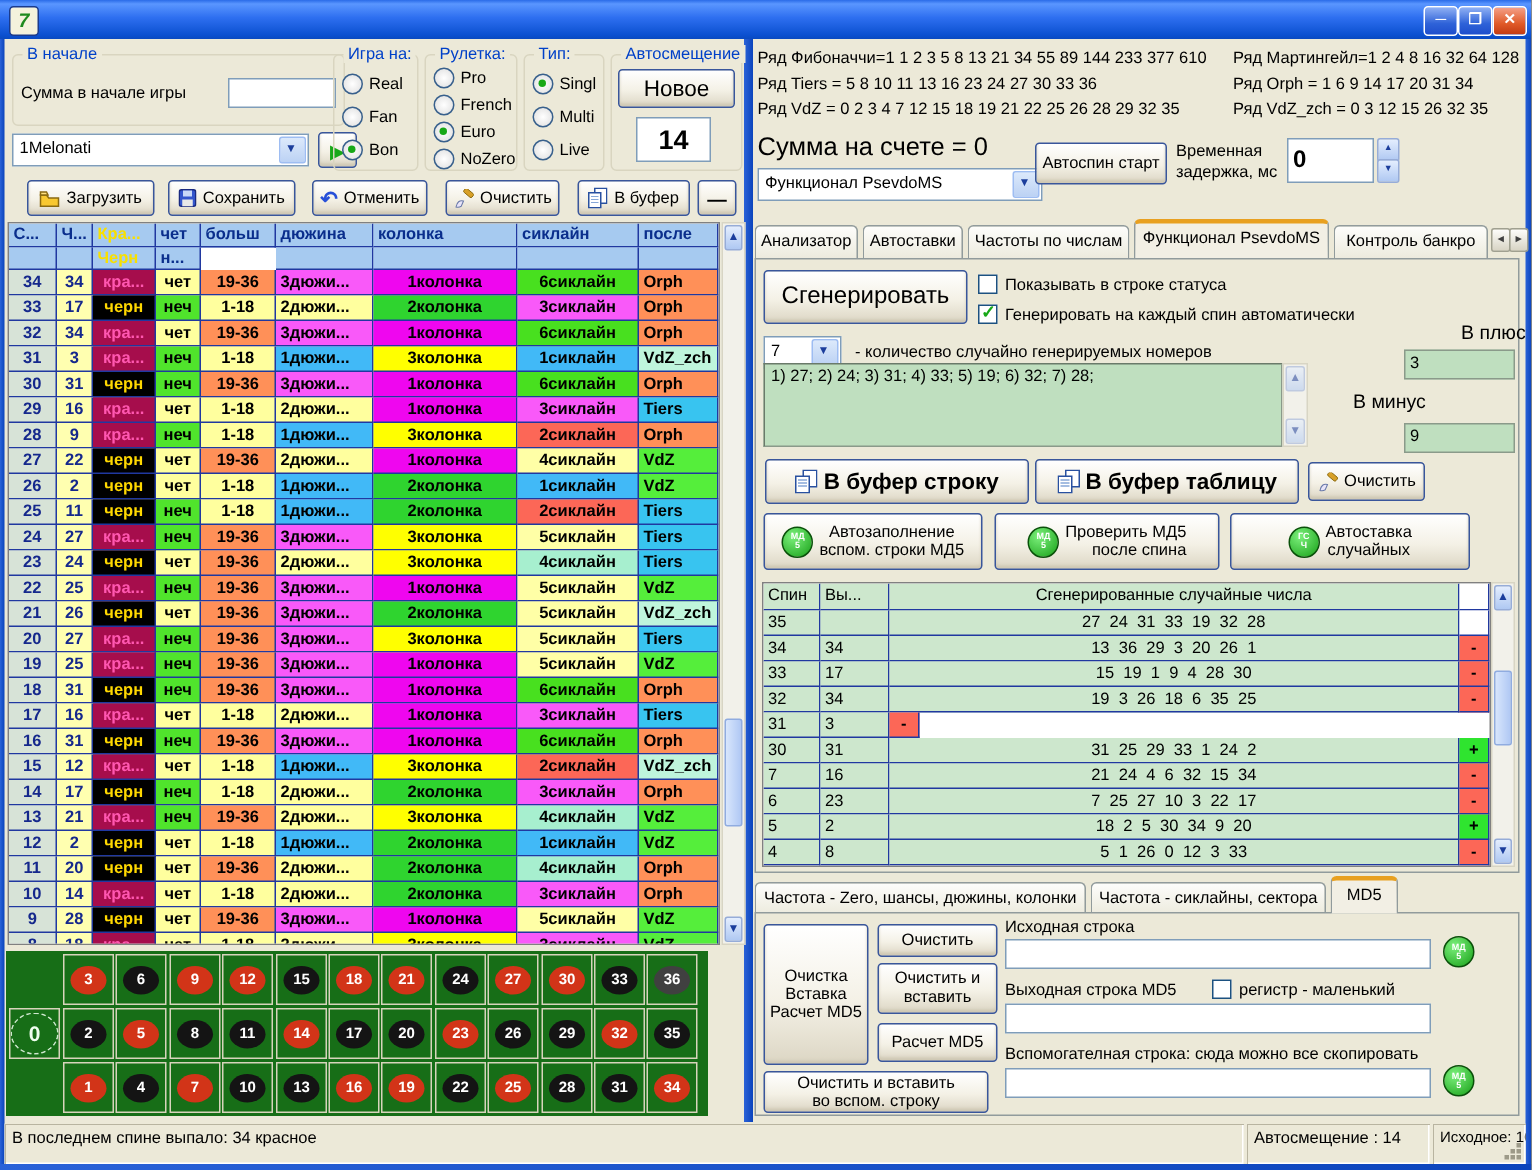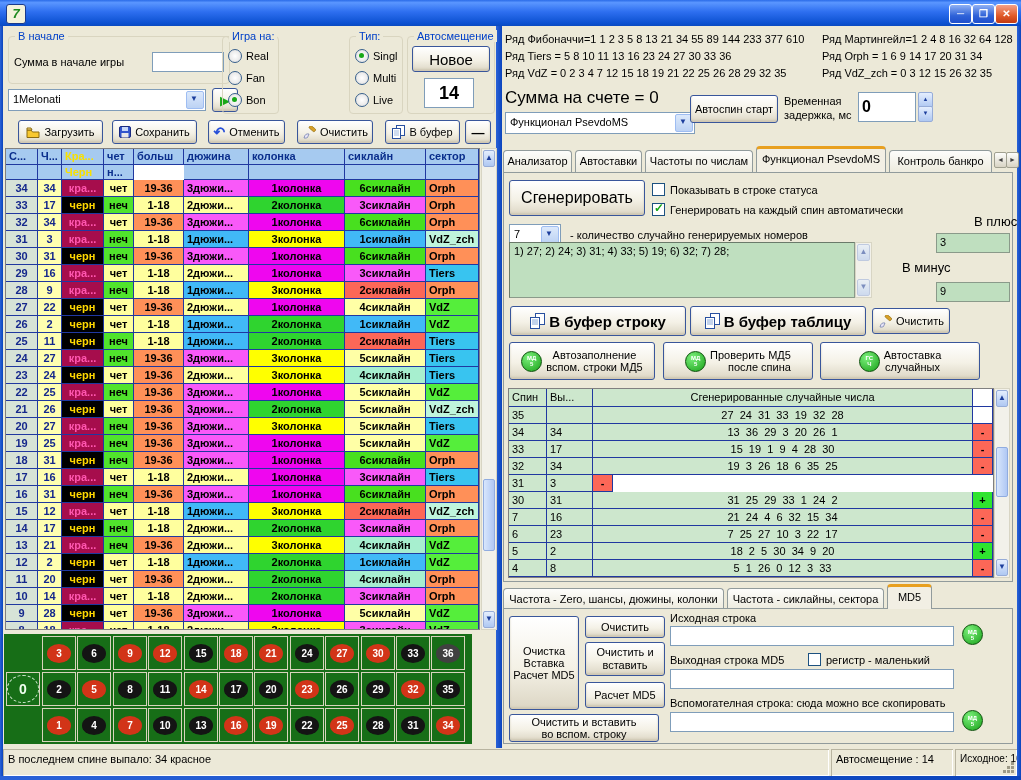--- a/index.html
+++ b/index.html
@@ -107,20 +107,41 @@
         <div style="display: flex; align-items: center; gap: 4px; height: 22px;">
           <span class="radio"></span>
           <span>Fan</span>
         </div>
         <div style="display: flex; align-items: center; gap: 4px; height: 22px;">
           <span class="radio sel"></span>
           <span>Bon</span>
         </div>
       </div>
   </div>
+  <div class="abs group" style="left:283px;top:36px;width:62px;height:78px;">
+    <div class="gcaption">Рулетка:</div>
+    <div id="grp-roul" style="padding:6px 0 0 5px;">
+        <div style="display: flex; align-items: center; gap: 4px; height: 18px;">
+          <span class="radio"></span>
+          <span>Pro</span>
+        </div>
+        <div style="display: flex; align-items: center; gap: 4px; height: 18px;">
+          <span class="radio"></span>
+          <span>French</span>
+        </div>
+        <div style="display: flex; align-items: center; gap: 4px; height: 18px;">
+          <span class="radio sel"></span>
+          <span>Euro</span>
+        </div>
+        <div style="display: flex; align-items: center; gap: 4px; height: 18px;">
+          <span class="radio"></span>
+          <span>NoZero</span>
+        </div>
+      </div>
+  </div>
   <div class="abs group" style="left:349px;top:36px;width:54px;height:78px;">
     <div class="gcaption">Тип:</div>
     <div id="grp-type" style="padding:8px 0 0 5px;">
         <div style="display: flex; align-items: center; gap: 4px; height: 22px;">
           <span class="radio sel"></span>
           <span>Singl</span>
         </div>
         <div style="display: flex; align-items: center; gap: 4px; height: 22px;">
           <span class="radio"></span>
           <span>Multi</span>
@@ -177,21 +198,21 @@
   <div id="htable" class="abs" style="left:5px;top:148px;width:475px;height:482px;overflow:hidden;border:1px solid #808080;box-sizing:border-box;background:#FFF;">
       <div style="display: flex; height: 16px; line-height: 15px; font-weight: bold;">
         <div style="box-sizing: border-box; width: 32px; height: 100%; overflow: hidden; white-space: nowrap; border-right: 1px solid rgb(32, 56, 160); border-bottom: 1px solid rgb(32, 56, 160); background: rgb(166, 202, 240); color: rgb(10, 46, 140); text-align: left; padding-left: 3px;">С...</div>
         <div style="box-sizing: border-box; width: 24px; height: 100%; overflow: hidden; white-space: nowrap; border-right: 1px solid rgb(32, 56, 160); border-bottom: 1px solid rgb(32, 56, 160); background: rgb(166, 202, 240); color: rgb(10, 46, 140); text-align: left; padding-left: 3px;">Ч...</div>
         <div style="box-sizing: border-box; width: 42px; height: 100%; overflow: hidden; white-space: nowrap; border-right: 1px solid rgb(32, 56, 160); border-bottom: 1px solid rgb(32, 56, 160); background: rgb(166, 202, 240); color: rgb(248, 224, 0); text-align: left; padding-left: 3px;">Кра...</div>
         <div style="box-sizing: border-box; width: 30px; height: 100%; overflow: hidden; white-space: nowrap; border-right: 1px solid rgb(32, 56, 160); border-bottom: 1px solid rgb(32, 56, 160); background: rgb(166, 202, 240); color: rgb(10, 46, 140); text-align: left; padding-left: 3px;">чет</div>
         <div style="box-sizing: border-box; width: 50px; height: 100%; overflow: hidden; white-space: nowrap; border-right: 1px solid rgb(32, 56, 160); border-bottom: 1px solid rgb(32, 56, 160); background: rgb(166, 202, 240); color: rgb(10, 46, 140); text-align: left; padding-left: 3px;">больш</div>
         <div style="box-sizing: border-box; width: 65px; height: 100%; overflow: hidden; white-space: nowrap; border-right: 1px solid rgb(32, 56, 160); border-bottom: 1px solid rgb(32, 56, 160); background: rgb(166, 202, 240); color: rgb(10, 46, 140); text-align: left; padding-left: 3px;">дюжина</div>
         <div style="box-sizing: border-box; width: 96px; height: 100%; overflow: hidden; white-space: nowrap; border-right: 1px solid rgb(32, 56, 160); border-bottom: 1px solid rgb(32, 56, 160); background: rgb(166, 202, 240); color: rgb(10, 46, 140); text-align: left; padding-left: 3px;">колонка</div>
         <div style="box-sizing: border-box; width: 81px; height: 100%; overflow: hidden; white-space: nowrap; border-right: 1px solid rgb(32, 56, 160); border-bottom: 1px solid rgb(32, 56, 160); background: rgb(166, 202, 240); color: rgb(10, 46, 140); text-align: left; padding-left: 3px;">сиклайн</div>
-        <div style="box-sizing: border-box; width: 53px; height: 100%; overflow: hidden; white-space: nowrap; border-right: 1px solid rgb(32, 56, 160); border-bottom: 1px solid rgb(32, 56, 160); background: rgb(166, 202, 240); color: rgb(10, 46, 140); text-align: left; padding-left: 3px;">сектор</div>
+        <div style="box-sizing: border-box; width: 53px; height: 100%; overflow: hidden; white-space: nowrap; border-right: 1px solid rgb(32, 56, 160); border-bottom: 1px solid rgb(32, 56, 160); background: rgb(166, 202, 240); color: rgb(10, 46, 140); text-align: left; padding-left: 3px;">после</div>
       </div>
       <div style="display: flex; height: 15px; line-height: 14px; font-weight: bold;">
         <div style="box-sizing: border-box; width: 32px; height: 100%; overflow: hidden; white-space: nowrap; border-right: 1px solid rgb(32, 56, 160); border-bottom: 1px solid rgb(32, 56, 160); background: rgb(166, 202, 240); color: rgb(10, 46, 140); text-align: left; padding-left: 3px;"></div>
         <div style="box-sizing: border-box; width: 24px; height: 100%; overflow: hidden; white-space: nowrap; border-right: 1px solid rgb(32, 56, 160); border-bottom: 1px solid rgb(32, 56, 160); background: rgb(166, 202, 240); color: rgb(10, 46, 140); text-align: left; padding-left: 3px;"></div>
         <div style="box-sizing: border-box; width: 42px; height: 100%; overflow: hidden; white-space: nowrap; border-right: 1px solid rgb(32, 56, 160); border-bottom: 1px solid rgb(32, 56, 160); background: rgb(166, 202, 240); color: rgb(248, 224, 0); text-align: left; padding-left: 3px;">Черн</div>
         <div style="box-sizing: border-box; width: 30px; height: 100%; overflow: hidden; white-space: nowrap; border-right: 1px solid rgb(32, 56, 160); border-bottom: 1px solid rgb(32, 56, 160); background: rgb(166, 202, 240); color: rgb(10, 46, 140); text-align: left; padding-left: 3px;">н...</div>
         <div style="box-sizing: border-box; width: 50px; height: 100%; overflow: hidden; white-space: nowrap; border-right: 1px solid rgb(32, 56, 160); border-bottom: 1px solid rgb(32, 56, 160); background: rgb(166, 202, 240); color: rgb(10, 46, 140); text-align: left; padding-left: 3px; margin-top: 44px;">менш</div>
         <div style="box-sizing: border-box; width: 65px; height: 100%; overflow: hidden; white-space: nowrap; border-right: 1px solid rgb(32, 56, 160); border-bottom: 1px solid rgb(32, 56, 160); background: rgb(166, 202, 240); color: rgb(10, 46, 140); text-align: left; padding-left: 3px;"></div>
         <div style="box-sizing: border-box; width: 96px; height: 100%; overflow: hidden; white-space: nowrap; border-right: 1px solid rgb(32, 56, 160); border-bottom: 1px solid rgb(32, 56, 160); background: rgb(166, 202, 240); color: rgb(10, 46, 140); text-align: left; padding-left: 3px;"></div>
         <div style="box-sizing: border-box; width: 81px; height: 100%; overflow: hidden; white-space: nowrap; border-right: 1px solid rgb(32, 56, 160); border-bottom: 1px solid rgb(32, 56, 160); background: rgb(166, 202, 240); color: rgb(10, 46, 140); text-align: left; padding-left: 3px;"></div>

